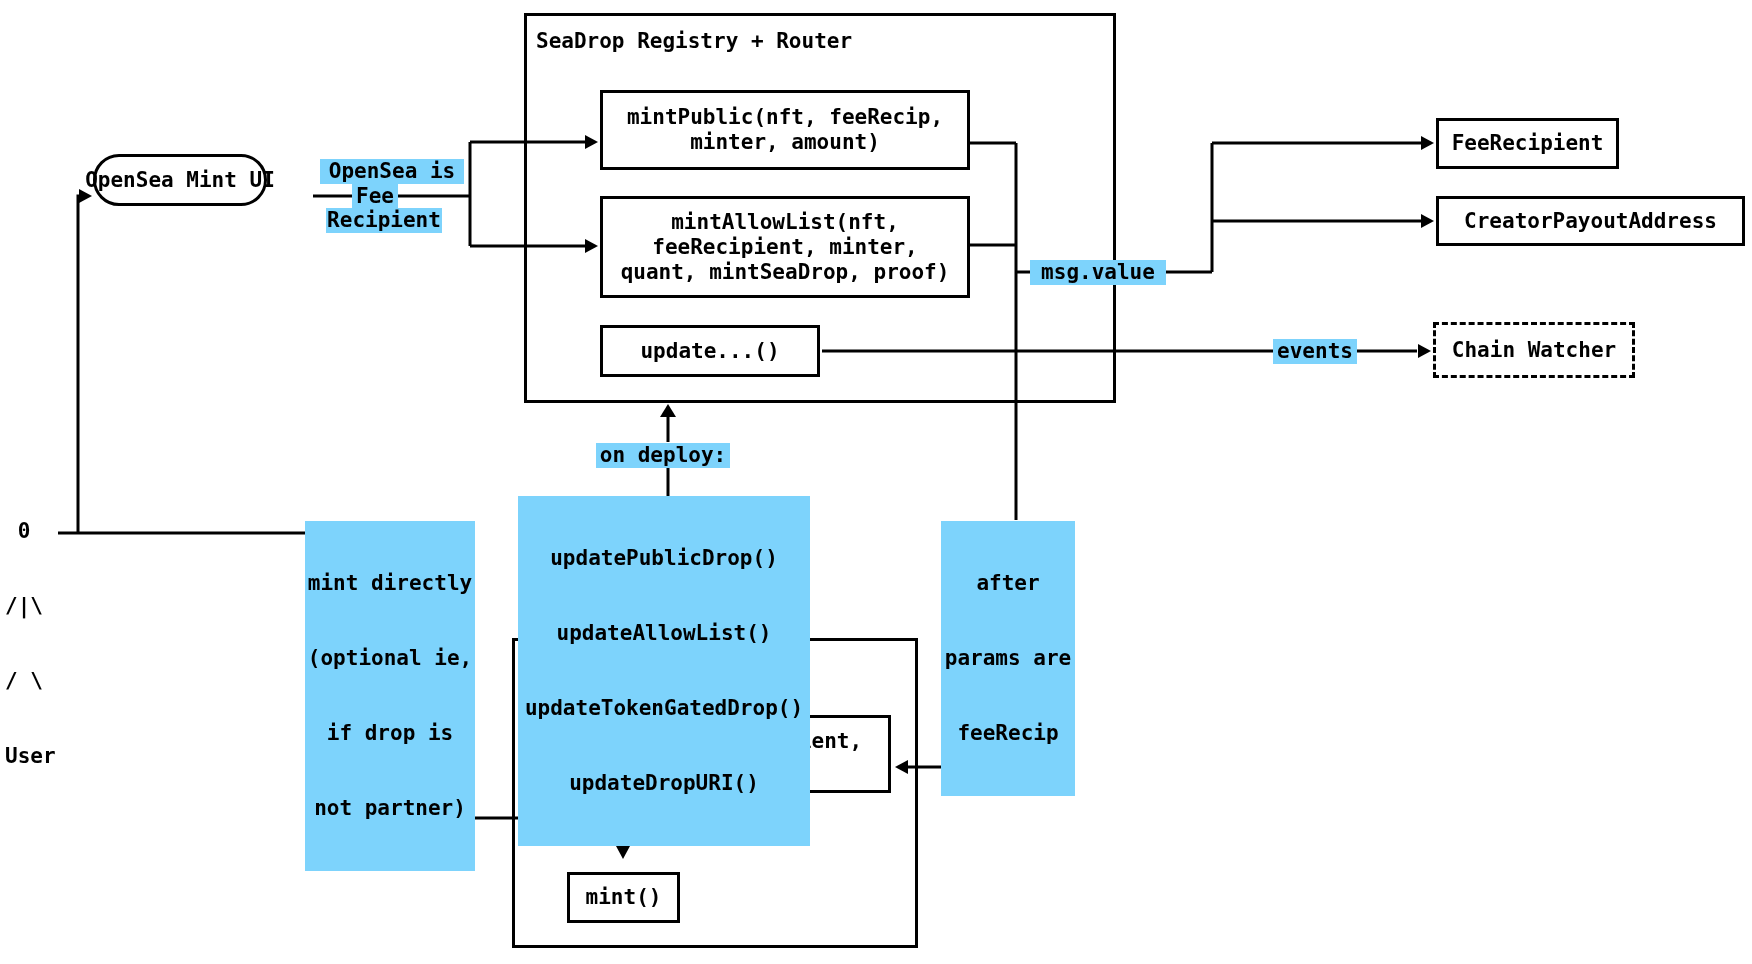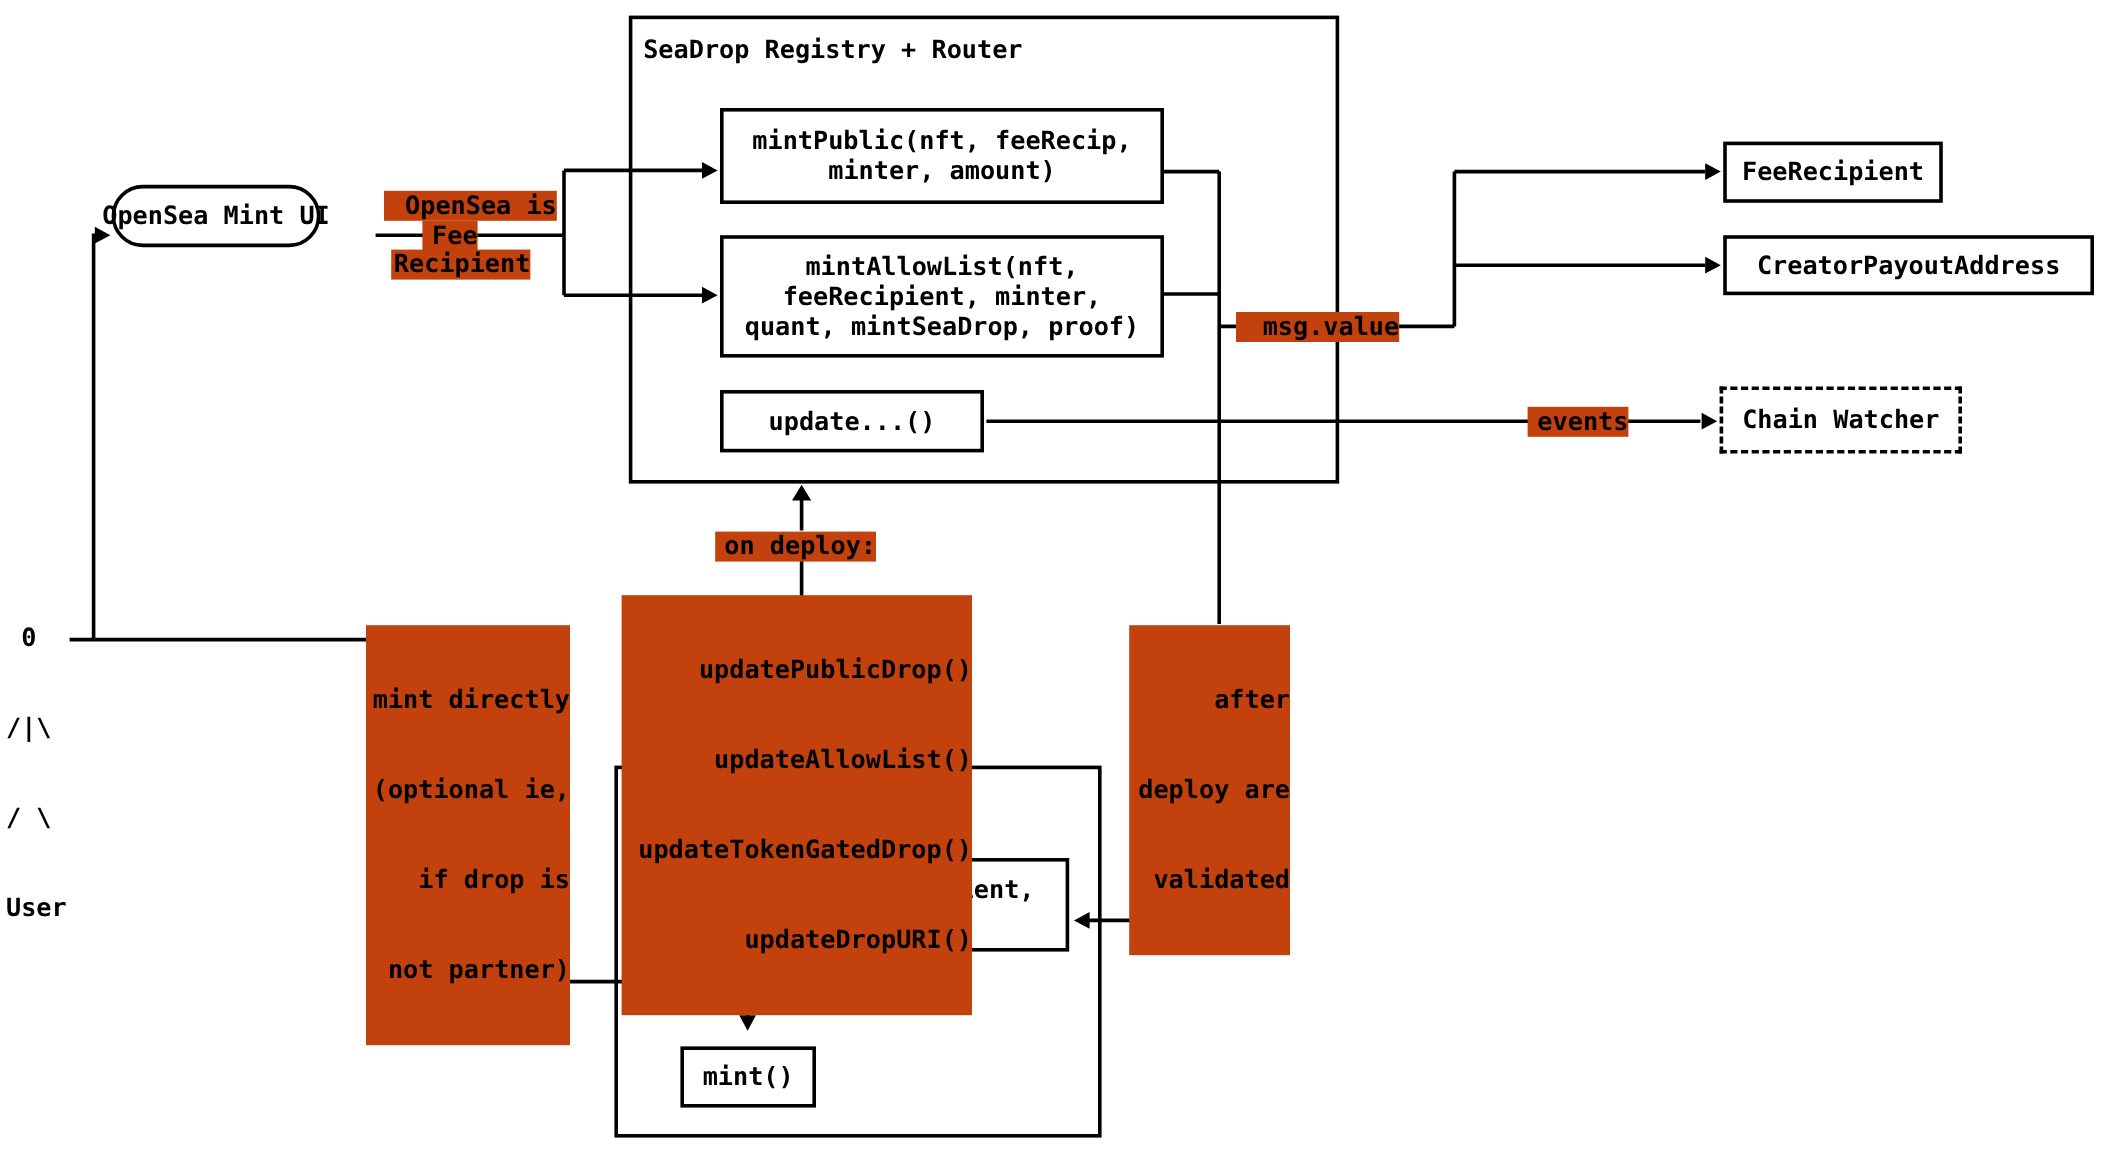--- a/index.html
+++ b/index.html
@@ -11,21 +11,21 @@
   #wires{position:absolute;left:0;top:0;z-index:1;}
   .box{
     position:absolute;box-sizing:border-box;border:3px solid #000;background:#fff;
     display:flex;flex-direction:column;align-items:center;justify-content:center;
     text-align:center;z-index:2;
   }
   .container-box{background:transparent;justify-content:flex-start;align-items:flex-start;}
   .box-title{position:absolute;left:9px;top:13px;white-space:pre;}
   .dashed{border-style:dashed;}
   .lbl{
-    position:absolute;background:#c2410c;text-align:right;z-index:3;white-space:pre;
+    position:absolute;background:#7dd3fc;text-align:center;z-index:3;white-space:pre;
   }
   .nobg{background:transparent;}
   .line{white-space:pre;}
   .figure{text-align:left;}
 </style>
 </head>
 <body>
 
 <div id="stage">
 
@@ -118,22 +118,22 @@
 
   <div class="lbl" style="left:518px;top:496px;width:292px;">
     <div class="line">updatePublicDrop()</div>
     <div class="line">updateAllowList()</div>
     <div class="line">updateTokenGatedDrop()</div>
     <div class="line">updateDropURI()</div>
   </div>
 
   <div class="lbl" style="left:941px;top:521px;width:134px;">
     <div class="line">after</div>
-    <div class="line">deploy are</div>
-    <div class="line">validated</div>
+    <div class="line">params are</div>
+    <div class="line">feeRecip</div>
   </div>
 
   <div class="lbl" style="left:305px;top:521px;width:170px;">
     <div class="line">mint directly</div>
     <div class="line">(optional ie,</div>
     <div class="line">if drop is</div>
     <div class="line">not partner)</div>
   </div>
 
   <div class="box container-box" style="left:512px;top:638px;width:406px;height:310px;">

